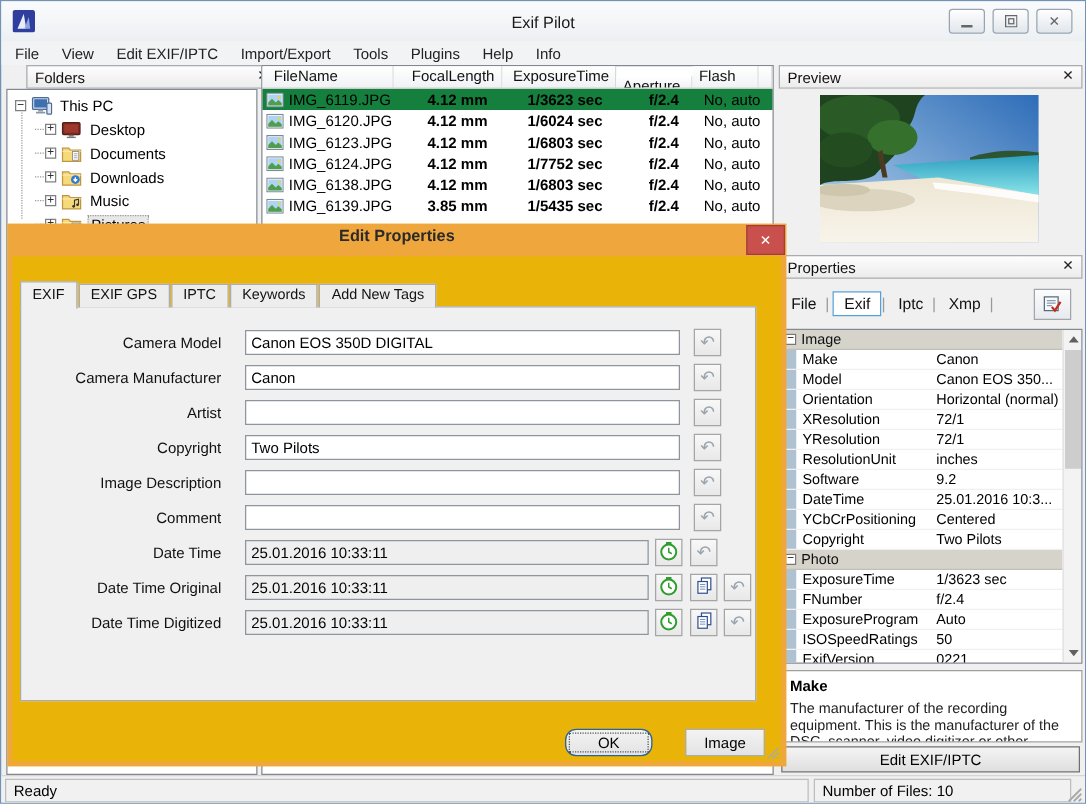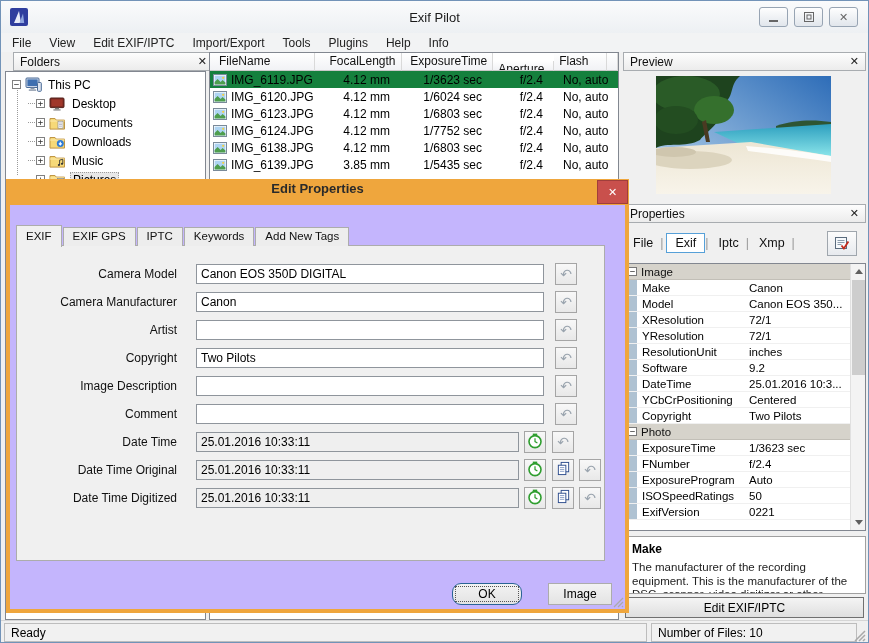--- a/index.html
+++ b/index.html
@@ -34,21 +34,21 @@
   .tree-label { padding:0 2px; white-space:nowrap; }
   .tree-row.sel .tree-label { background:#E8E8E8; border:1px dotted #9C9C9C; }
 
   
   .filelist { position:absolute; left:208px; top:51px; width:410px; height:568px; background:#fff; border:1px solid #828790; }
   .fl-header { display:flex; height:18px; }
   .fl-hcell { background:linear-gradient(#FFFFFF,#F1F2F5); border-right:1px solid #D9D9D9; border-bottom:1px solid #C9C9C9; font-size:12px; color:#111; padding:1px 5px; white-space:nowrap; overflow:hidden; }
   .fl-row { display:flex; height:17px; align-items:center; }
   .fl-row.sel { background:#15803d; }
   .fl-cell { font-size:12px; color:#000; white-space:nowrap; overflow:hidden; display:flex; align-items:center; height:100%; }
-  .fl-cell.al-r { justify-content:flex-end; padding-right:12px; }
+  .fl-cell.al-r { justify-content:flex-end; padding-right:12px;font-weight:bold; }
   .fl-cell.al-l { padding-left:8px; }
   .fl-cell.c0 { padding-left:3px; }
   .fl-cell .fico { margin-right:4px; display:flex; }
 
   
   .preview-body { position:absolute; left:622px; top:70px; width:243px; height:131px; background:#F0F0F0; }
   .preview-img { position:absolute; left:33px; top:5px; width:175px; height:118px; }
 
   
   .prop-tabs { position:absolute; left:622px; top:226px; width:243px; height:32px; display:flex; align-items:center; font-size:12.5px; color:#111; }
@@ -78,21 +78,21 @@
   .edit-exif-btn { position:absolute; left:624px; top:596px; width:239px; height:21px; border:1px solid #707070; background:linear-gradient(#F4F4F4,#DFDFDF); font-size:12px; color:#000; font-family:"Liberation Sans",sans-serif; }
 
   
   .statusbar { position:absolute; left:0; top:619px; width:100%; height:24px; background:#F0F0F0; border-top:1px solid #D5D5D5; }
   .sb-cell { position:absolute; top:2px; height:19px; border:1px solid #BDBDBD; background:#F1F1F1; font-size:12px; color:#000; display:flex; align-items:center; padding-left:6px; }
   .sb-left { left:3px; width:643px; }
   .sb-right { left:650px; width:206px; }
   .grip { position:absolute; right:2px; bottom:2px; }
 
   
-  .dialog { position:absolute; left:5px; top:178px; width:623px; height:434px; background:#c4b5fd; border:4px solid #EFA63D; border-top:26px solid #EFA63D; z-index:20; }
+  .dialog { position:absolute; left:5px; top:178px; width:623px; height:434px; background:#eab308; border:4px solid #EFA63D; border-top:26px solid #EFA63D; z-index:20; }
   .dlg-title { position:absolute; left:0; right:0; top:-24px; text-align:center; font-size:13px; font-weight:bold; color:#2A2A2A; }
   .dlg-close { position:absolute; top:-25px; right:-3px; width:31px; height:24px; background:#C9504C; border:1px solid #A03E3B; color:#fff; font-size:11px; display:flex; align-items:center; justify-content:center; }
   .dlg-tabs { position:absolute; left:6px; top:19px; display:flex; align-items:flex-end; height:22px; z-index:2; }
   .dtab { font-size:11.5px; color:#111; border:1px solid #ACACAC; border-bottom:none; background:#EDEDED; padding:2px 9px 3px 9px; height:19px; margin-right:1px; }
   .dtab.active { height:22px; background:#F0F0F0; padding-top:4px; margin-bottom:-1px; }
   .dlg-box { position:absolute; left:6px; top:40px; width:589px; height:316px; border:1px solid #ACACAC; background:#F0F0F0; padding-top:18px; }
   .field-row { display:flex; align-items:center; height:20px; margin-bottom:8px; }
   .field-label { width:160px; text-align:right; font-size:12px; color:#111; margin-right:7px; white-space:nowrap; }
   input.fld { height:20px; border:1px solid #8F959C; font-size:12px; padding:0 4px; font-family:"Liberation Sans",sans-serif; color:#000; background:#fff;margin-left:12px; }
   input.fld.text { width:348px; }
@@ -143,21 +143,21 @@
       <span class="menu-item">File</span>
       <span class="menu-item">View</span>
       <span class="menu-item">Edit EXIF/IPTC</span>
       <span class="menu-item">Import/Export</span>
       <span class="menu-item">Tools</span>
       <span class="menu-item">Plugins</span>
       <span class="menu-item">Help</span>
       <span class="menu-item">Info</span>
     </div>
 
-  <div class="panel-hdr" style="left:12px; top:51px; width:201px;">
+  <div class="panel-hdr" style="left:20px; top:51px; width:201px;">
     <span>Folders</span>
     <span class="panel-x">✕</span>
   </div>
   <div class="folders-body">
     <div class="tree" id="folder-tree">
         <div class="tree-vline"></div>
         <div class="tree-row lvl0">
           <span class="expander">−</span>
           <span class="tree-ico">
             <svg width="17" height="15" viewBox="0 0 17 15">
@@ -470,20 +470,25 @@
           <span class="pg-name">Make</span>
           <span class="pg-value">Canon</span>
         </div>
         <div class="pg-row">
           <span class="pg-gutter"></span>
           <span class="pg-name">Model</span>
           <span class="pg-value">Canon EOS 350...</span>
         </div>
         <div class="pg-row">
           <span class="pg-gutter"></span>
+          <span class="pg-name">Orientation</span>
+          <span class="pg-value">Horizontal (normal)</span>
+        </div>
+        <div class="pg-row">
+          <span class="pg-gutter"></span>
           <span class="pg-name">XResolution</span>
           <span class="pg-value">72/1</span>
         </div>
         <div class="pg-row">
           <span class="pg-gutter"></span>
           <span class="pg-name">YResolution</span>
           <span class="pg-value">72/1</span>
         </div>
         <div class="pg-row">
           <span class="pg-gutter"></span>

